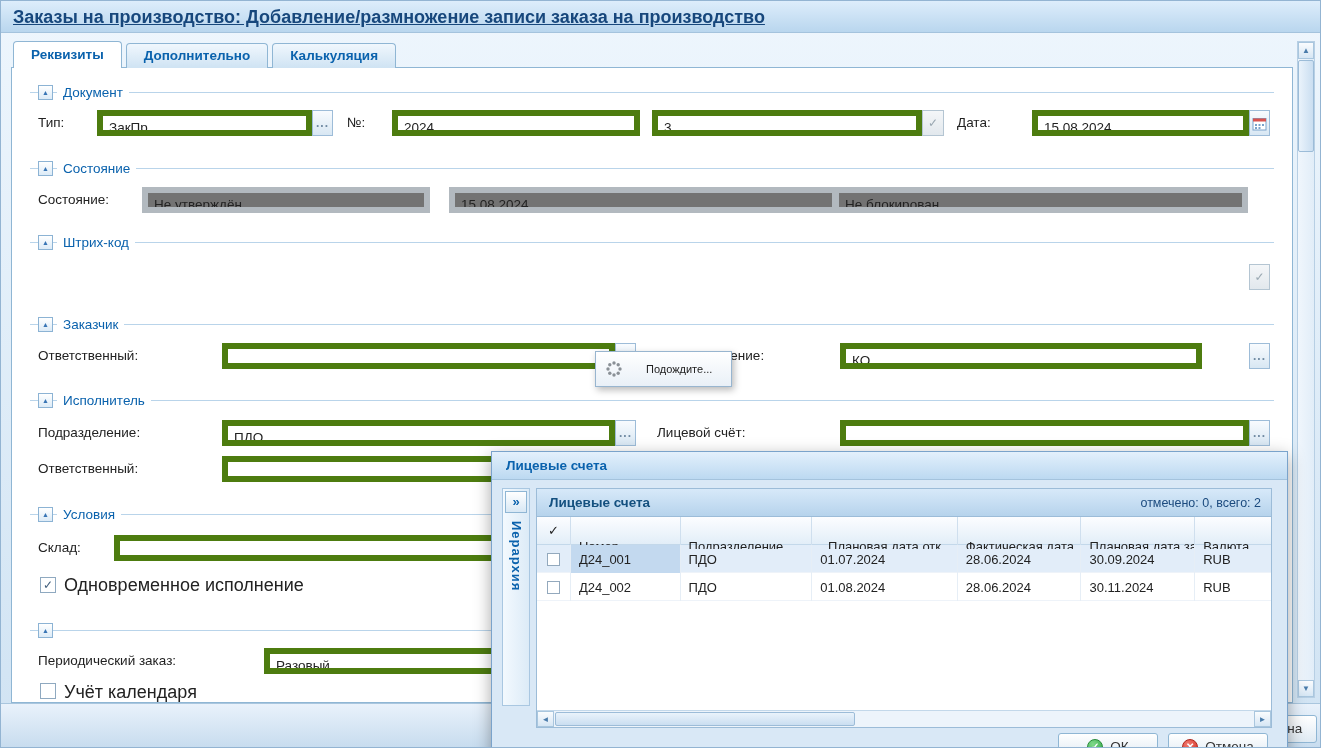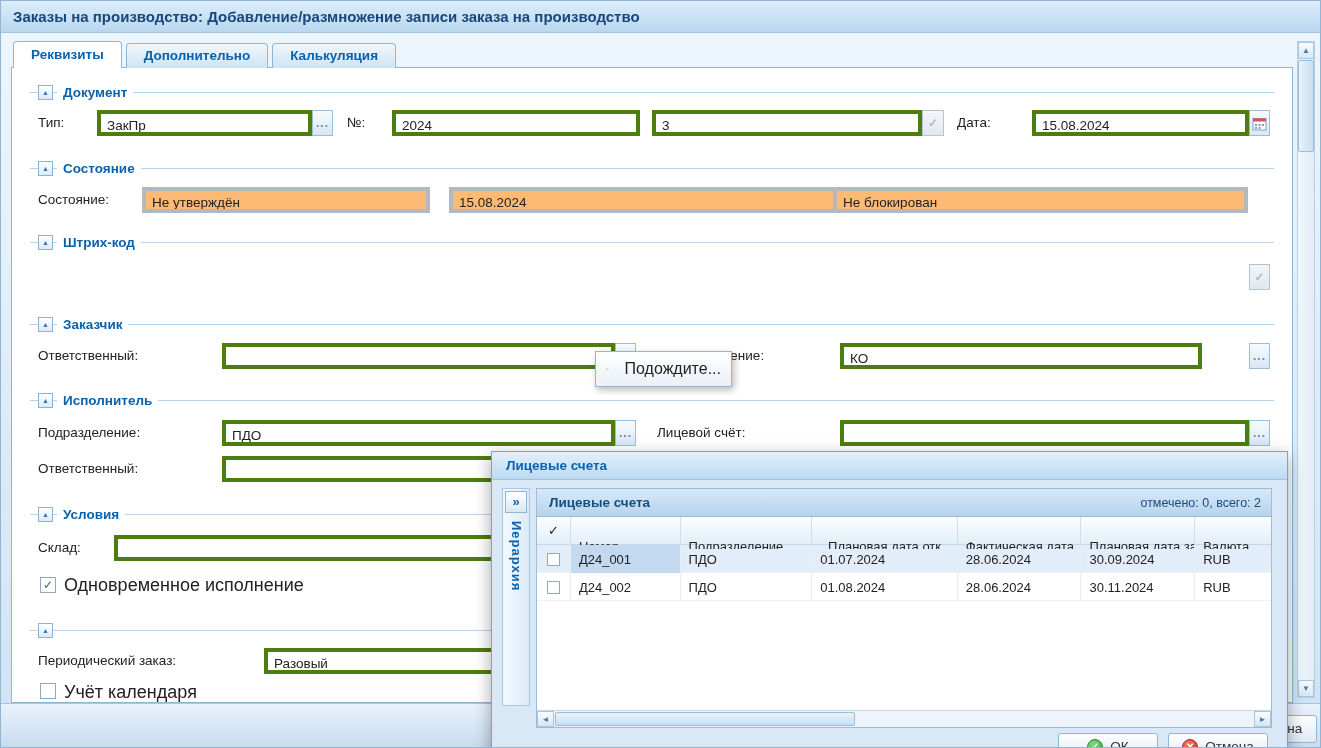--- a/index.html
+++ b/index.html
@@ -7,22 +7,22 @@
   body {
     position:relative; overflow:hidden;
     font-family:"Liberation Sans", sans-serif;
     background:linear-gradient(#eef6fd,#d0e3f3);
     border:1px solid #93b4d2;
   }
   .titlebar {
     position:absolute; left:0; top:0; width:1321px; height:32px;
     background:linear-gradient(#ddedfb,#b9d6ee);
     border-bottom:1px solid #a4c3dd;
-    color:#17477c; font-weight:bold; font-size:15px;
-    line-height:32px; padding-left:12px;
+    color:#17477c; font-weight:bold; font-size:18px;
+    line-height:32px; padding-left:12px;text-decoration:underline;
   }
   .tabstrip { position:absolute; left:12px; top:40px; height:27px; display:flex; align-items:flex-end; z-index:3; }
   .tab {
     height:25px; line-height:24px; padding:0 17px; margin-right:4px;
     border:1px solid #8fb6d4; border-bottom:none; border-radius:4px 4px 0 0;
     background:linear-gradient(#f0f7fd,#cfe3f3);
     color:#0a62ad; font-weight:bold; font-size:13.5px; cursor:default;
   }
   .tab.active { height:27px; line-height:26px; background:#fff; }
   .panel {
@@ -30,28 +30,28 @@
     background:#fff; border:1px solid #8fb6d4; overflow:hidden; z-index:1;
   }
   .grp-line { position:absolute; left:18px; width:1244px; height:1px; background:#b9d4ea; }
   .grp-btn {
     position:absolute; width:15px; height:15px; text-align:center;
     border:1px solid #8cb3d4; background:linear-gradient(#ffffff,#dcebf7);
     font-size:7px; line-height:13px; color:#3875b5; cursor:pointer;
   }
   .grp-label {
     position:absolute; background:#fff; padding:0 6px; height:17px; line-height:17px;
-    font-weight:bold; color:#0a62ad; font-size:13.5px;
+    font-weight:normal; color:#0a62ad; font-size:13.5px;
   }
   .lbl { position:absolute; height:26px; line-height:26px; font-size:13.5px; color:#222; white-space:nowrap; }
   .fld {
     position:absolute; height:26px; line-height:24px; font-size:13.5px; color:#222;
-    background:#fff; border:4px solid #4d7c0f; padding:0 6px; white-space:nowrap; overflow:hidden;
-  }
-  .fld.ro { background:#fdba74; border-color:#b2b9bf; }
+    background:#fff; border:6px solid #4d7c0f; padding:0 6px; white-space:nowrap; overflow:hidden;
+  }
+  .fld.ro { background:#737373; border-color:#b2b9bf; }
   .ell {
     position:absolute; width:21px; height:26px; text-align:center; line-height:24px;
     border:1px solid #9dbcd8; background:linear-gradient(#f8fbfe,#d8e7f3);
     color:#6f8aa2; font-weight:bold; font-size:12px; letter-spacing:1px; cursor:pointer;
   }
   .chkbtn {
     position:absolute; width:22px; height:26px; text-align:center; line-height:24px;
     border:1px solid #b4c5d2; background:linear-gradient(#f4f6f8,#e2e8ed);
     color:#9aa8b2; font-size:12px; cursor:default;
   }
@@ -85,22 +85,22 @@
   }
   .vs-thumb {
     position:absolute; left:0; top:18px; width:16px; height:92px;
     background:linear-gradient(90deg,#eaf3fb,#cadef1); border:1px solid #9cbcd8; border-radius:2px; cursor:grab;
   }
   
   .wait {
     position:absolute; left:594px; top:350px; width:137px; height:36px; z-index:30;
     border:1px solid #98b5cf; background:linear-gradient(#ffffff,#e9f0f7);
     box-shadow:2px 3px 7px rgba(0,0,0,.28);
-    display:flex; align-items:center; gap:16px; padding:7px 10px;
-    font-size:16px; color:#222;
+    display:flex; align-items:center; gap:24px; padding:7px 10px;
+    font-size:11px; color:#222;
   }
   
   .modal {
     position:absolute; left:490px; top:450px; width:797px; height:320px; z-index:50;
     background:#d9e8f6; border:1px solid #7aa3cb; box-shadow:0 5px 16px rgba(0,0,0,.35); overflow:hidden;
   }
   .modal-title {
     height:28px; line-height:28px; padding-left:14px;
     background:linear-gradient(#e3f0fc,#bcd9f1); border-bottom:1px solid #a4c3dd;
     color:#0a62ad; font-weight:bold; font-size:13.5px;

